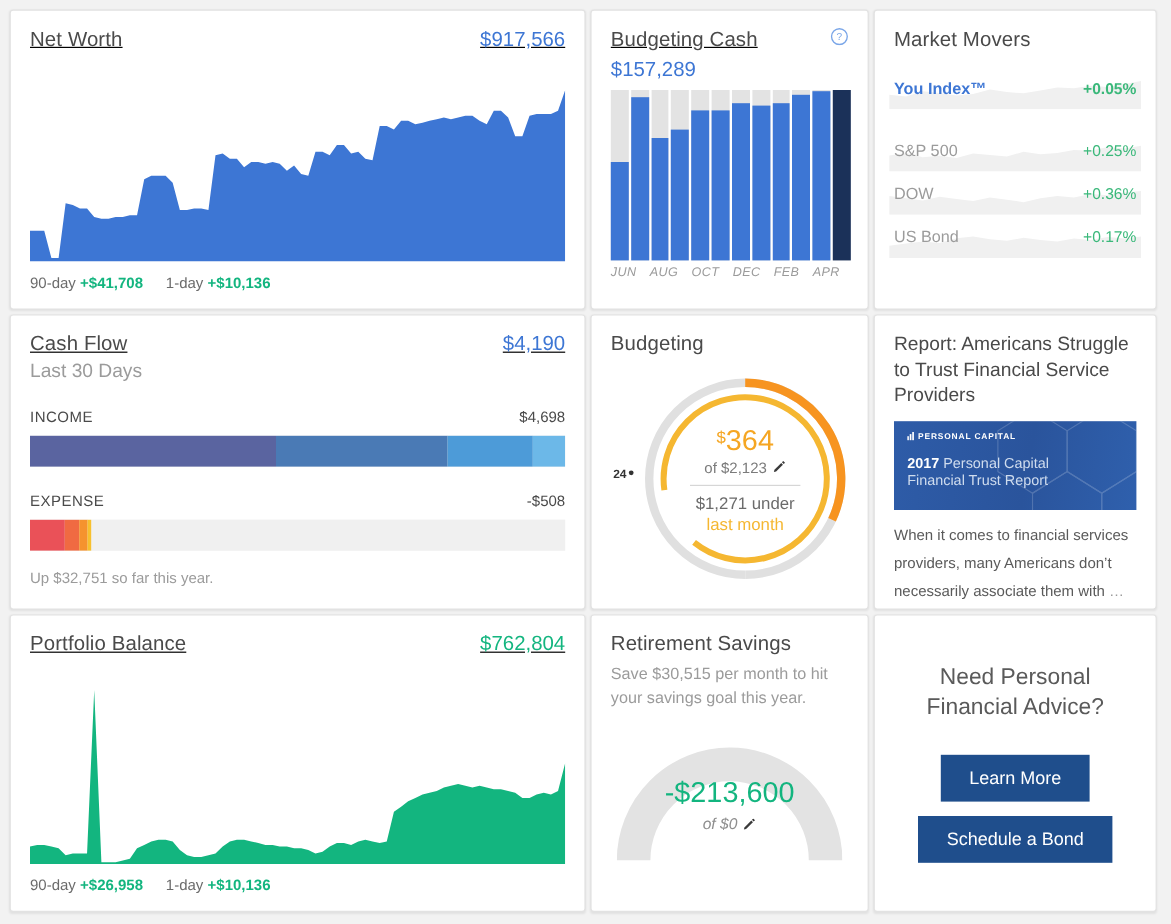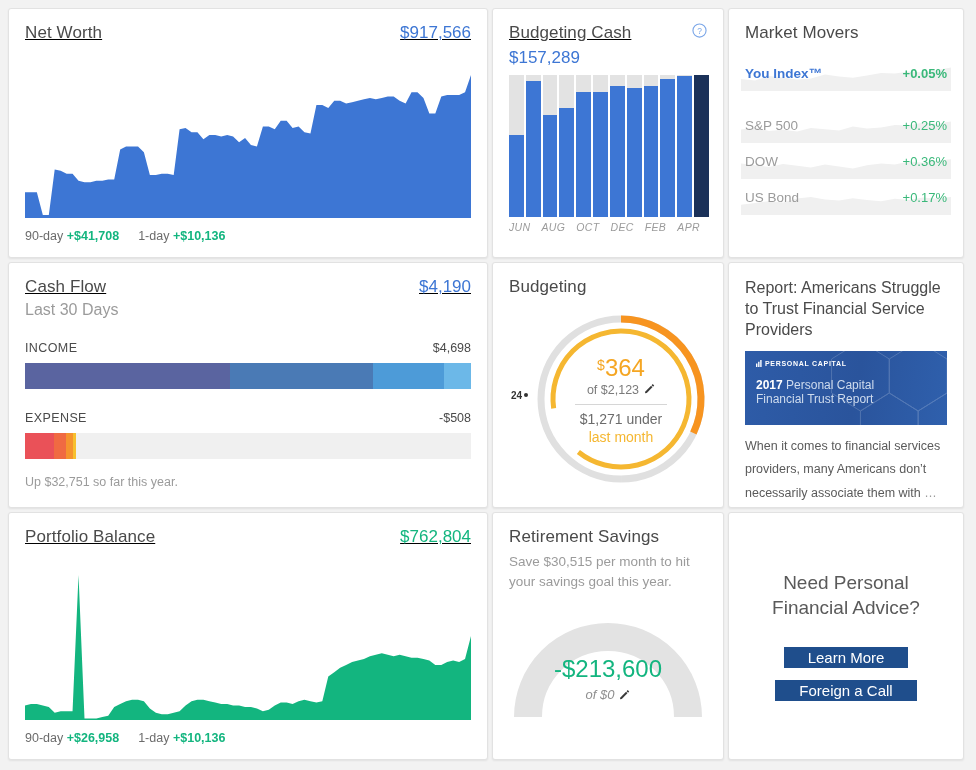--- a/index.html
+++ b/index.html
@@ -90,29 +90,29 @@
   .rp-banner svg.hex { position: absolute; inset: 0; width: 100%; height: 100%; opacity: .18; }
   .rp-brand { position: relative; font-size: 7px; color: #fff; font-weight: 700; letter-spacing: .7px; }
   .rp-b1 { position: relative; margin-top: 11px; font-size: 12px; color: #cfdcee; line-height: 1.18; }
   .rp-b1 b { color: #fff; font-weight: 700; }
   .rp-body { margin-top: 10px; font-size: 12.5px; color: #5a5a5a; line-height: 1.85; }
   .rp-body .ell { color: #9b9b9b; letter-spacing: 1px; }
 
   
   .rt-sub { font-size: 13.5px; color: #9b9b9b; line-height: 1.45; margin-top: 5px; }
   .rt-gauge { position: absolute; left: 50%; transform: translateX(-50%); top: 104px; width: 188px; height: 100px; }
-  .rt-center { position: absolute; left: 0; right: 0; top: 142px; text-align: center; }
+  .rt-center { position: absolute; left: 0; right: 0; top: 134px; text-align: center; }
   .rt-big { font-size: 24px; color: #13b57f; }
   .rt-of { font-size: 13px; color: #8e8e8e; margin-top: 4px; display: inline-flex; align-items: center; gap: 5px; font-style: italic; }
 
   
   .ad { height: 100%; display: flex; flex-direction: column; align-items: center; justify-content: center; padding: 0 18px; }
   .ad-title { font-size: 19px; color: #5a5a5a; text-align: center; line-height: 1.3; }
   .ad-btn { margin-top: 0; background: #1f4e8c; color: #fff; border: 0; font-family: inherit;
-    font-size: 15px; padding: 2px 24px; cursor: pointer; }
+    font-size: 15px; padding: 11px 24px; cursor: pointer; }
   .ad-btn.first { margin-top: 26px; }
   .ad-btn.second { margin-top: 12px; }
 </style>
 </head>
 <body>
 
 <div class="grid">
 
   <div class="card">
     <div class="pad card-head">
@@ -385,17 +385,17 @@
           </svg>
         </span>
       </div>
     </div>
   </div>
 
   <div class="card">
     <div class="ad">
       <div class="ad-title">Need Personal Financial Advice?</div>
       <button class="ad-btn first">Learn More</button>
-      <button class="ad-btn second">Foreign a Call</button>
+      <button class="ad-btn second">Schedule a Bond</button>
     </div>
   </div>
 
 </div>
 
 </body></html>

